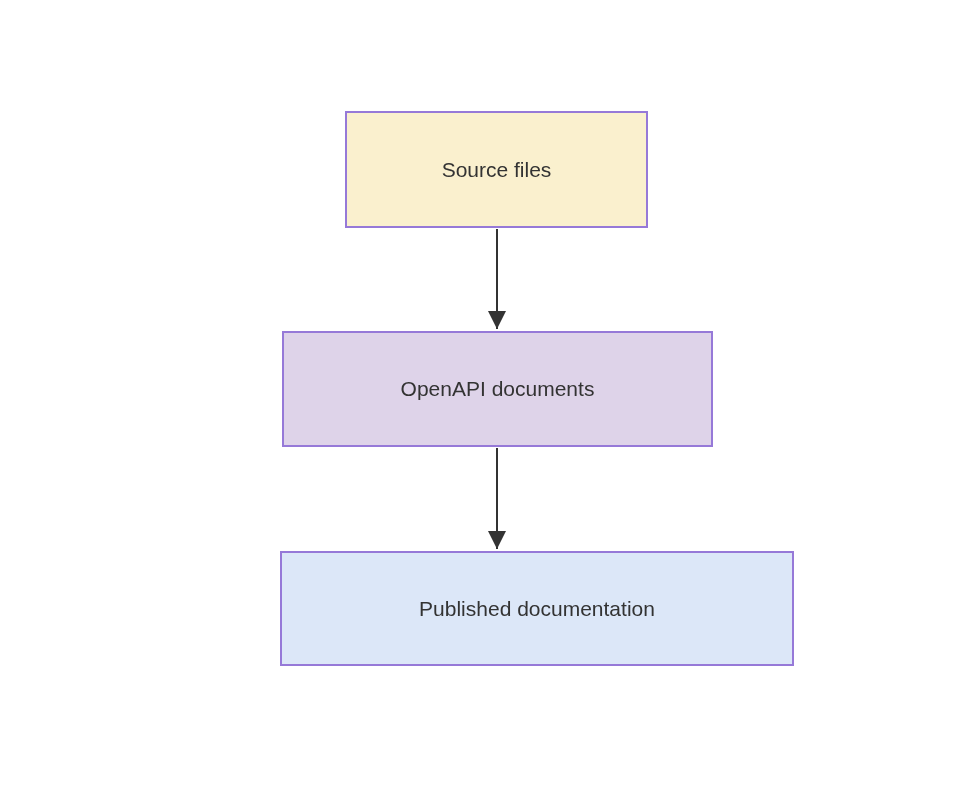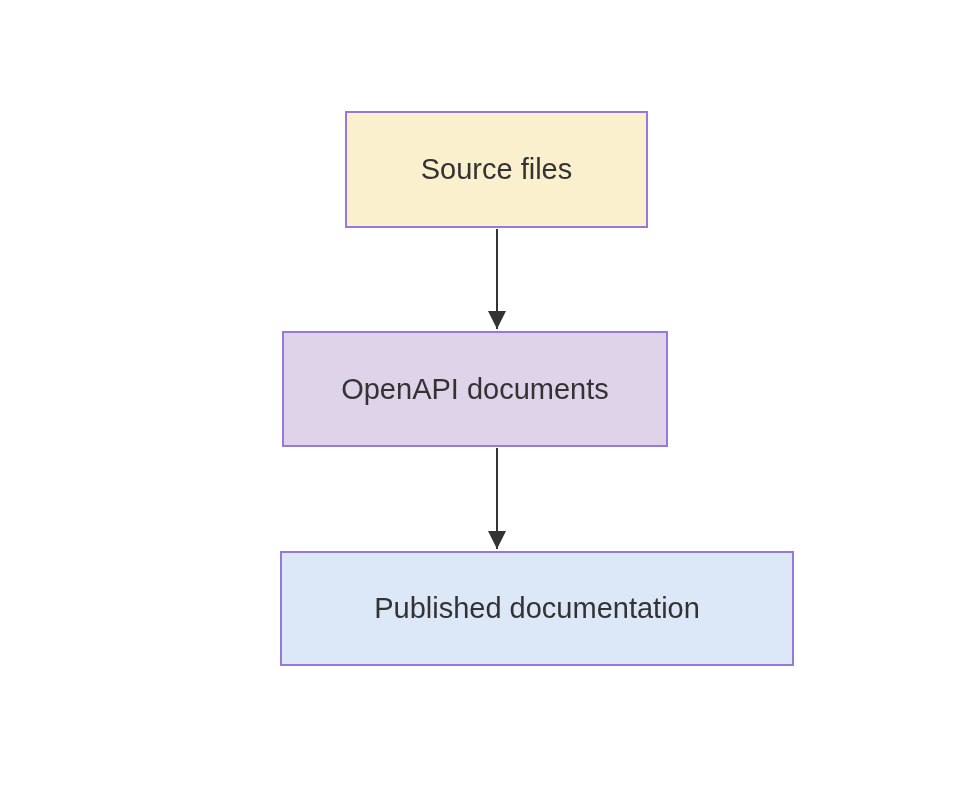--- a/index.html
+++ b/index.html
@@ -17,36 +17,36 @@
   }
   .node {
     position: absolute;
     display: flex;
     align-items: center;
     justify-content: center;
     border: 2px solid #9679d8;
     box-sizing: border-box;
   }
   .node-label {
-    font-size: 29px;
+    font-size: 21px;
     line-height: 1.2;
     color: #333333;
     white-space: nowrap;
     text-align: center;
   }
   .node-source {
     left: 345px;
     top: 111px;
     width: 303px;
     height: 117px;
   }
   .node-openapi {
     left: 282px;
     top: 331px;
-    width: 386px;
+    width: 431px;
     height: 116px;
   }
   .node-published {
     left: 240px;
     top: 551px;
     width: 514px;
     height: 115px;
   }
   .edges {
     position: absolute;

